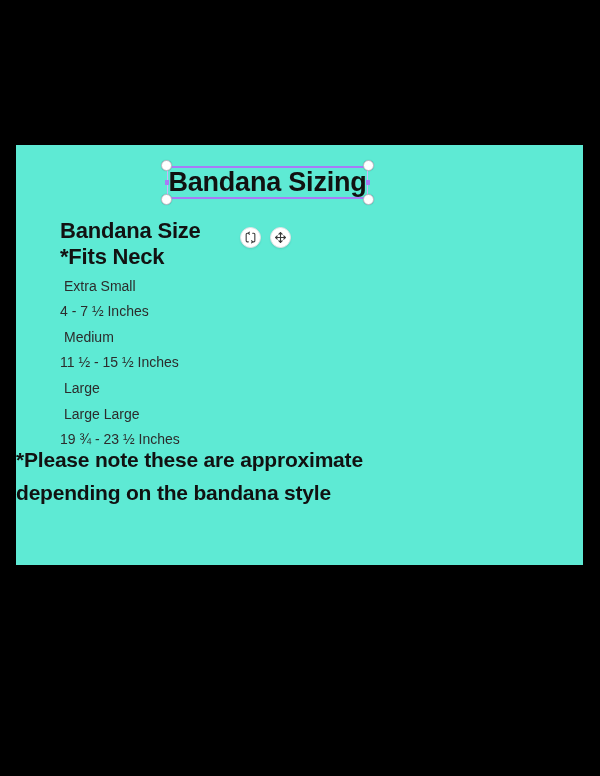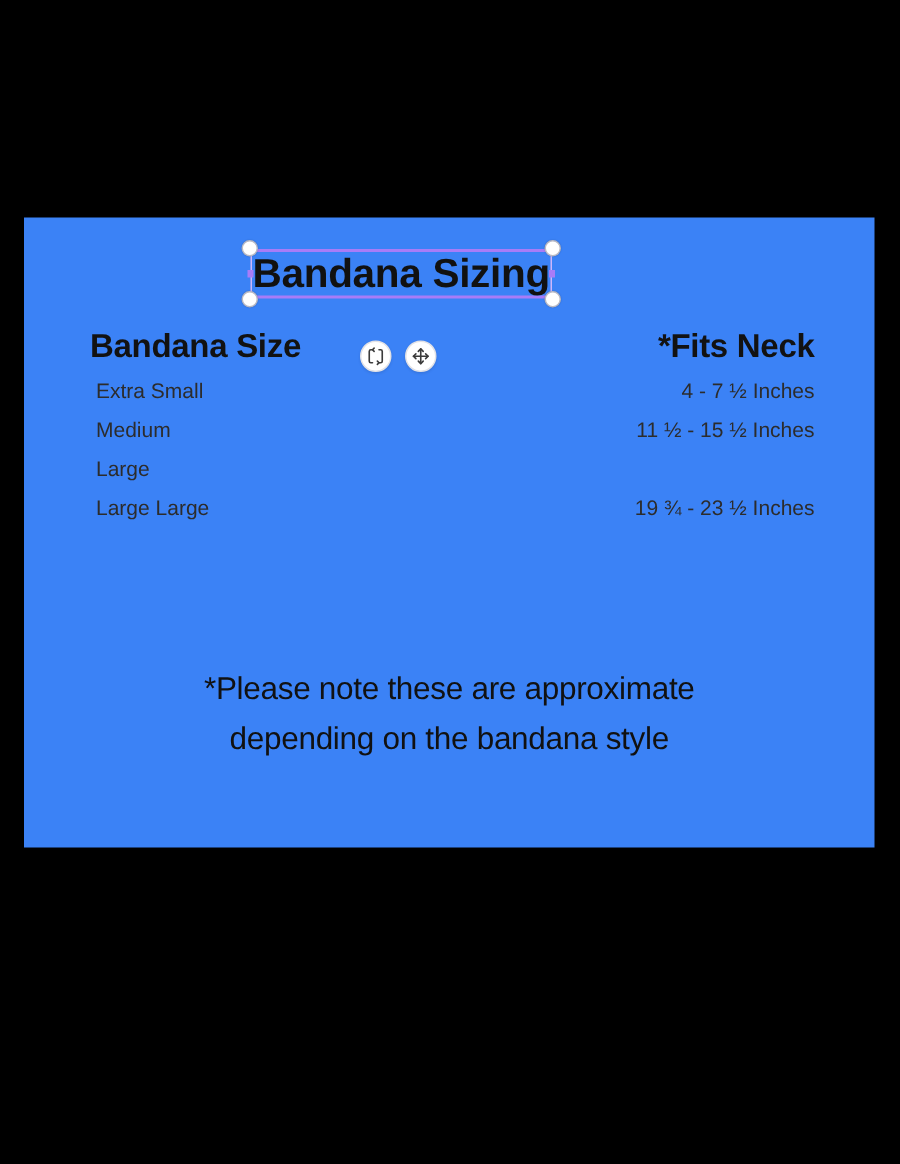--- a/index.html
+++ b/index.html
@@ -17,21 +17,21 @@
     -webkit-font-smoothing: antialiased;
   }
 
   
   .slide-canvas {
     position: absolute;
     left: 16px;
     top: 145px;
     width: 567px;
     height: 420px;
-    background: #3b82f6;
+    background: #5eead4;
   }
 
   
   .title-block {
     position: absolute;
     left: 151px;
     top: 21px;
     width: 201px;
     height: 33px;
   }
@@ -121,20 +121,21 @@
   .size-table {
     position: absolute;
     left: 44px;
     top: 73px;
     width: 483px;
   }
   .tbl-row {
     display: flex;
     align-items: baseline;
     justify-content: space-between;
+    flex-direction: column;
   }
   .tbl-head {
     margin-bottom: 4px;
   }
   .col-left  { text-align: left; }
   .col-right { text-align: right; }
 
   .tbl-head .col-left,
   .tbl-head .col-right {
     font-size: 22px;
@@ -154,23 +155,23 @@
     white-space: nowrap;
   }
   .tbl-body .col-left { padding-left: 4px; }
 
   
   .note {
     position: absolute;
     left: 0;
     right: 0;
     top: 298px;
-    text-align: center;
+    text-align: left;
     font-size: 21px;
-    font-weight: 400;
+    font-weight: 700;
     color: #111111;
     line-height: 33px;
     letter-spacing: -0.2px;
   }
   .note-line { display: block; }
 </style>
 </head>
 <body>
 
 <div class="slide-canvas">

